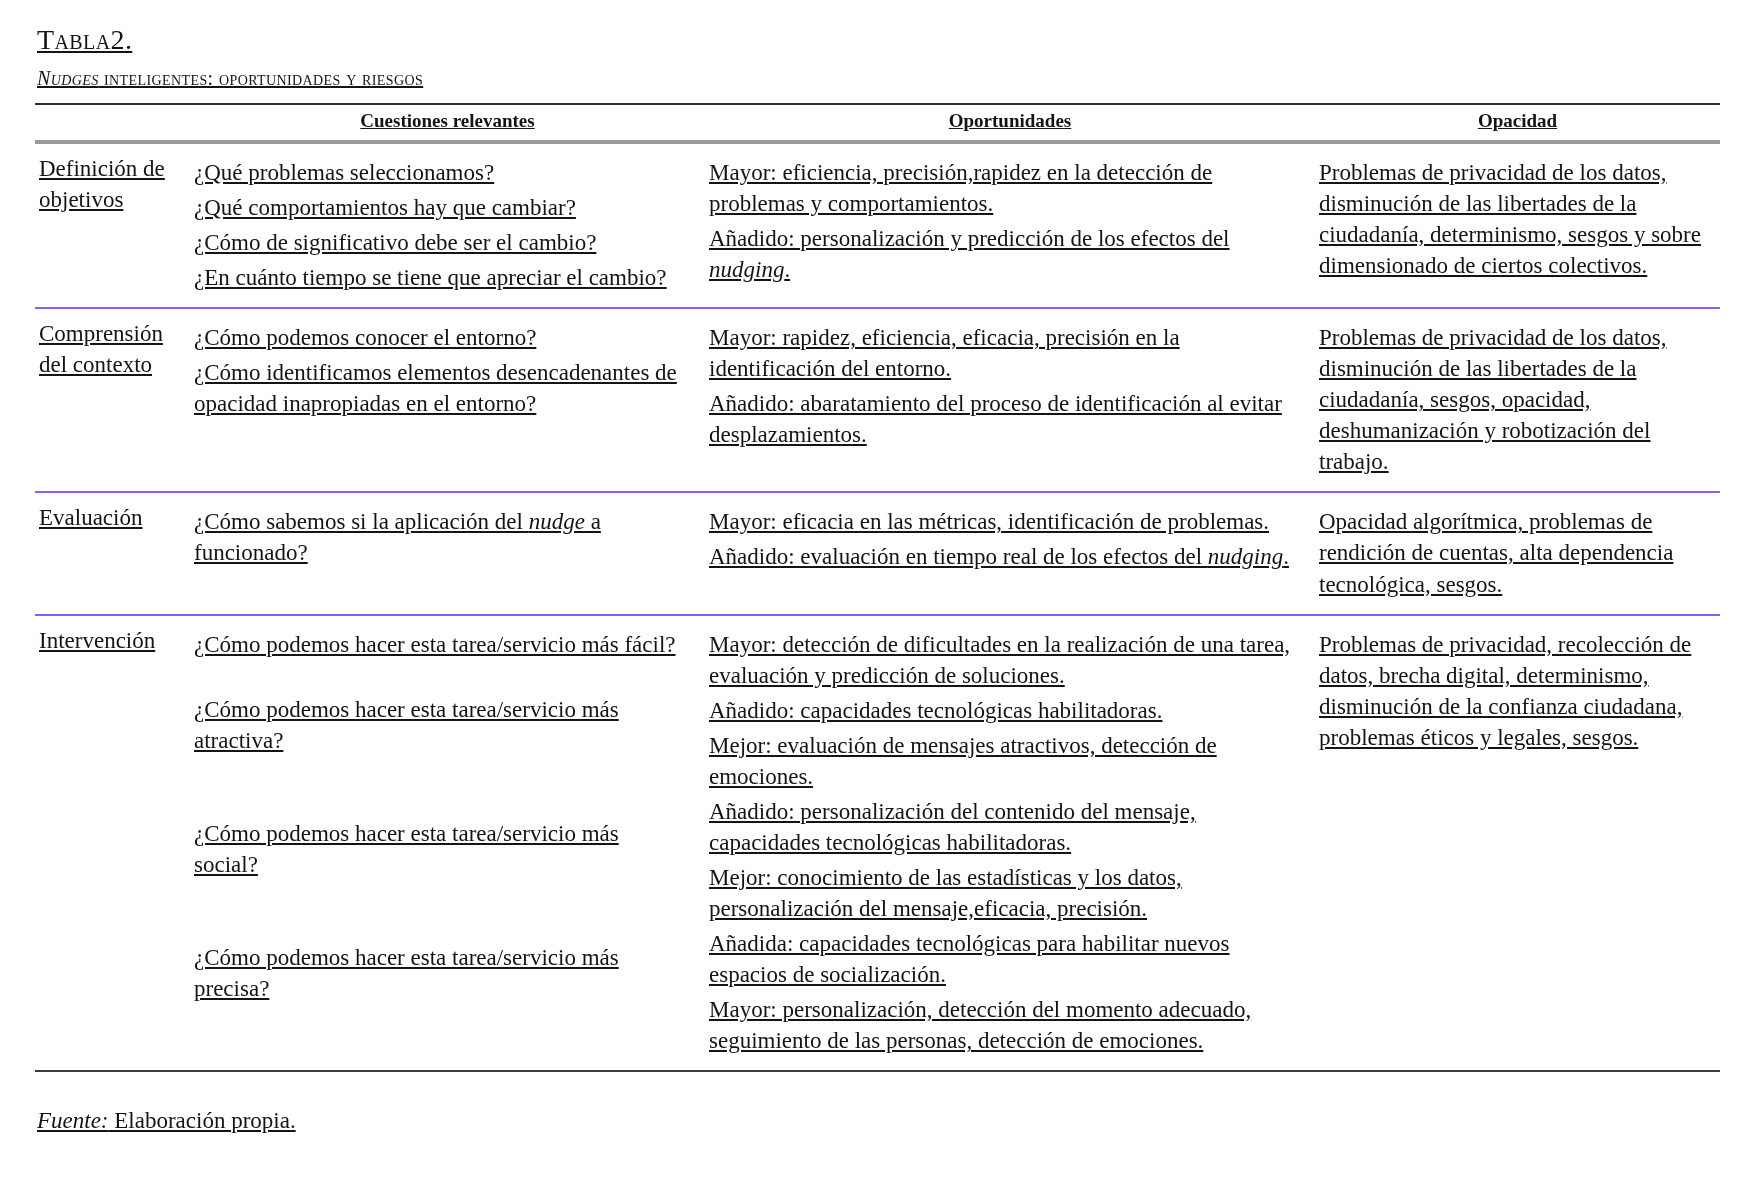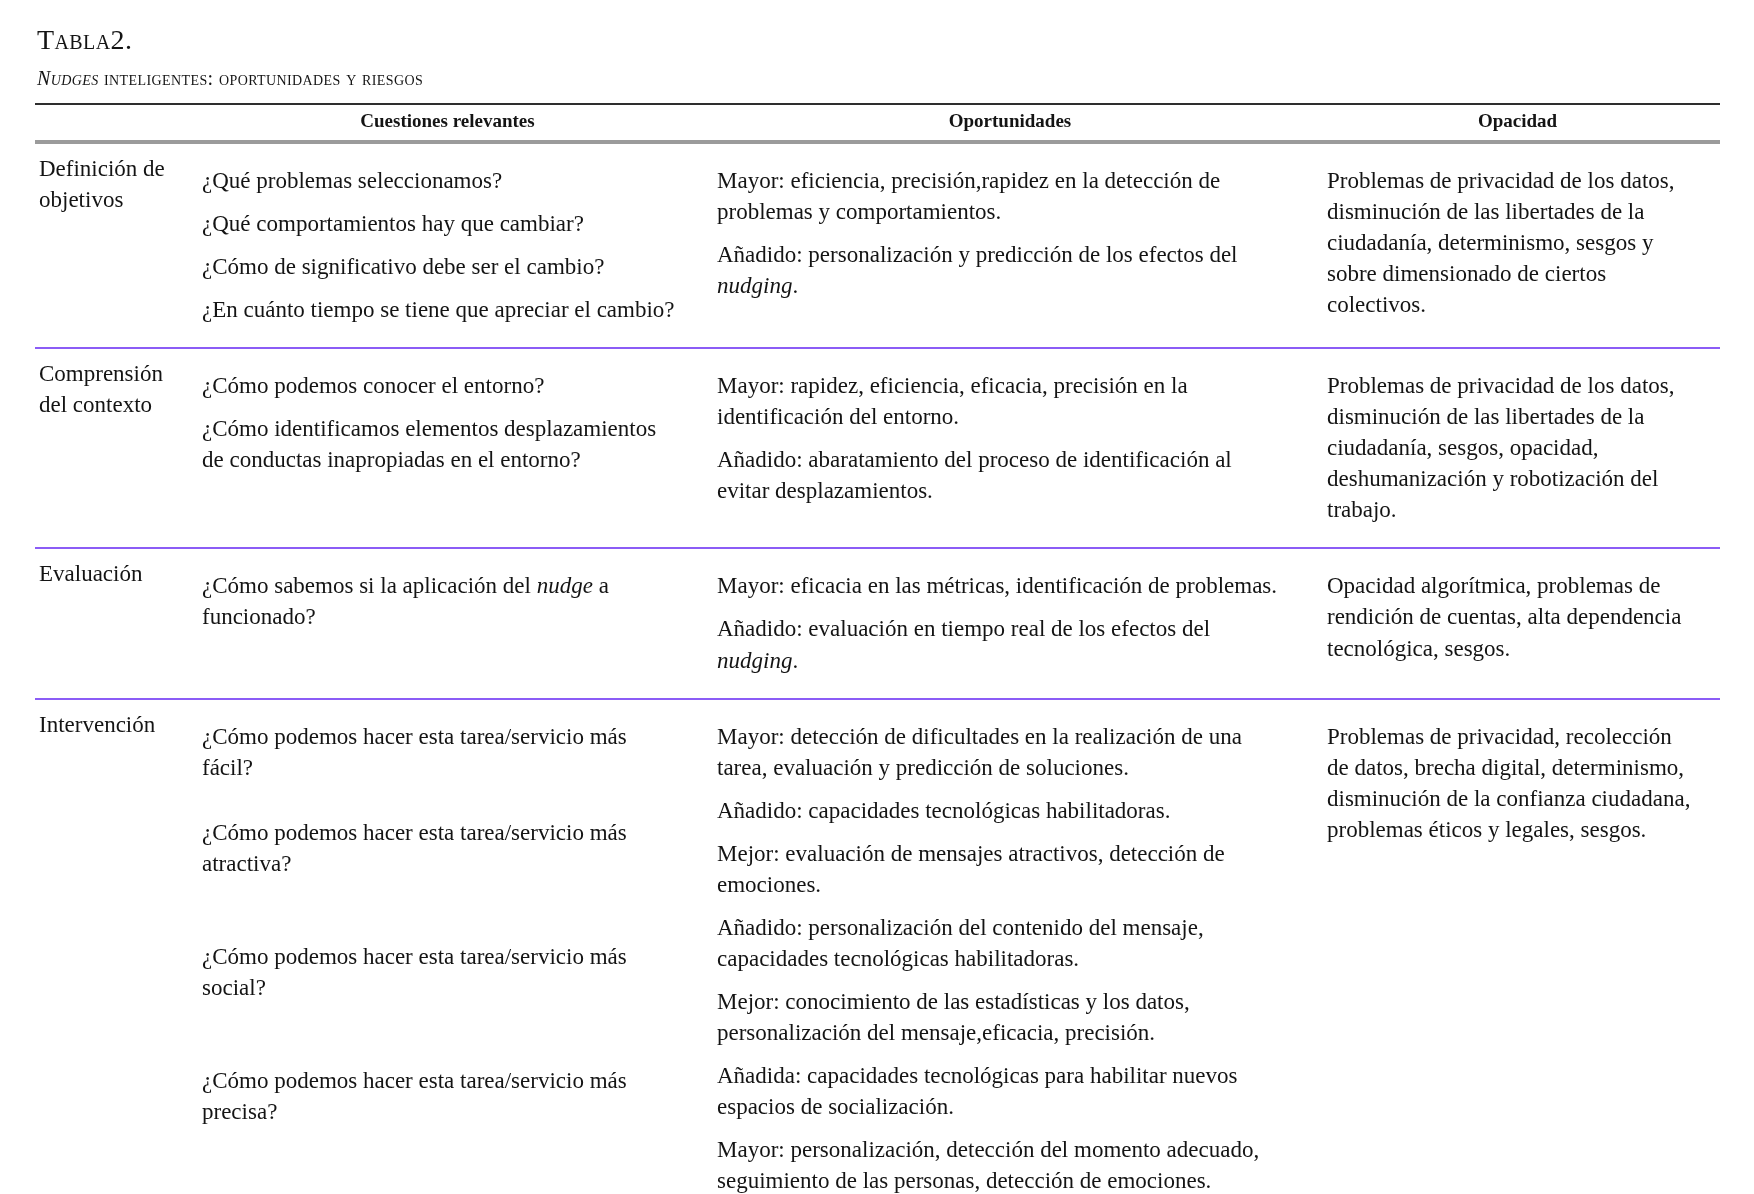--- a/index.html
+++ b/index.html
@@ -10,20 +10,21 @@
     background: #ffffff;
     overflow: hidden;
     font-family: "Liberation Serif", "DejaVu Serif", serif;
     color: #141414;
   }
   .page {
     box-sizing: border-box;
     width: 1754px;
     height: 1178px;
     padding: 24px 34px 0 35px;
+    text-decoration: underline;
   }
   .title {
     font-size: 28px;
     font-variant: small-caps;
     letter-spacing: 0.4px;
     margin: 0 0 11px 2px;
   }
   .subtitle {
     font-size: 20px;
     font-variant: small-caps;
@@ -52,21 +53,21 @@
   }
   tbody tr { border-top: 2px solid #8b5cf6; }
   tbody tr:first-child { border-top: none; }
   tbody td {
     vertical-align: top;
     font-size: 23px;
     line-height: 1.35;
     padding: 9px 14px 10px 0;
   }
   td.row-label { padding-left: 4px; }
-  tbody td p { margin: 12px; }
+  tbody td p { margin: 4px; }
   tbody td p i { font-style: italic; }
   
   tr[data-row-id="intervencion"] td[data-name="cell-cuestiones"] p { margin-bottom: 62px; }
   tr[data-row-id="intervencion"] td[data-name="cell-cuestiones"] p:first-child { margin-bottom: 34px; }
   tr[data-row-id="intervencion"] td[data-name="cell-cuestiones"] p:last-child { margin-bottom: 0; }
   .footer {
     margin: 36px 0 0 2px;
     font-size: 23px;
   }
   .footer i { font-style: italic; }
@@ -107,21 +108,21 @@
             <p data-name="cell-paragraph"><span>Añadido: personalización y predicción de los efectos del </span><i>nudging</i><span>.</span></p>
           </td>
           <td data-name="cell-riesgos">
             <p data-name="cell-paragraph"><span>Problemas de privacidad de los datos, disminución de las libertades de la ciudadanía, determinismo, sesgos y sobre dimensionado de ciertos colectivos.</span></p>
           </td>
         </tr>
         <tr data-name="table-row" data-row-id="comprension-del-contexto">
           <td class="row-label" data-name="row-label">Comprensión del contexto</td>
           <td data-name="cell-cuestiones">
             <p data-name="question-paragraph"><span>¿Cómo podemos conocer el entorno?</span></p>
-            <p data-name="question-paragraph"><span>¿Cómo identificamos elementos desplazamientos de conductas inapropiadas en el entorno?</span></p>
+            <p data-name="question-paragraph"><span>¿Cómo identificamos elementos desencadenantes de opacidad inapropiadas en el entorno?</span></p>
           </td>
           <td data-name="cell-oportunidades">
             <p data-name="cell-paragraph"><span>Mayor: rapidez, eficiencia, eficacia, precisión en la identificación del entorno.</span></p>
             <p data-name="cell-paragraph"><span>Añadido: abaratamiento del proceso de identificación al evitar desplazamientos.</span></p>
           </td>
           <td data-name="cell-riesgos">
             <p data-name="cell-paragraph"><span>Problemas de privacidad de los datos, disminución de las libertades de la ciudadanía, sesgos, opacidad, deshumanización y robotización del trabajo.</span></p>
           </td>
         </tr>
         <tr data-name="table-row" data-row-id="evaluacion">
@@ -154,13 +155,14 @@
             <p data-name="cell-paragraph"><span>Añadida: capacidades tecnológicas para habilitar nuevos espacios de socialización.</span></p>
             <p data-name="cell-paragraph"><span>Mayor: personalización, detección del momento adecuado, seguimiento de las personas, detección de emociones.</span></p>
           </td>
           <td data-name="cell-riesgos">
             <p data-name="cell-paragraph"><span>Problemas de privacidad, recolección de datos, brecha digital, determinismo, disminución de la confianza ciudadana, problemas éticos y legales, sesgos.</span></p>
           </td>
         </tr>
       </tbody>
   </table>
 
+  <div class="footer" data-name="source-note"><i>Fuente:</i><span> Elaboración propia.</span></div>
 </div>
 
 </body></html>

